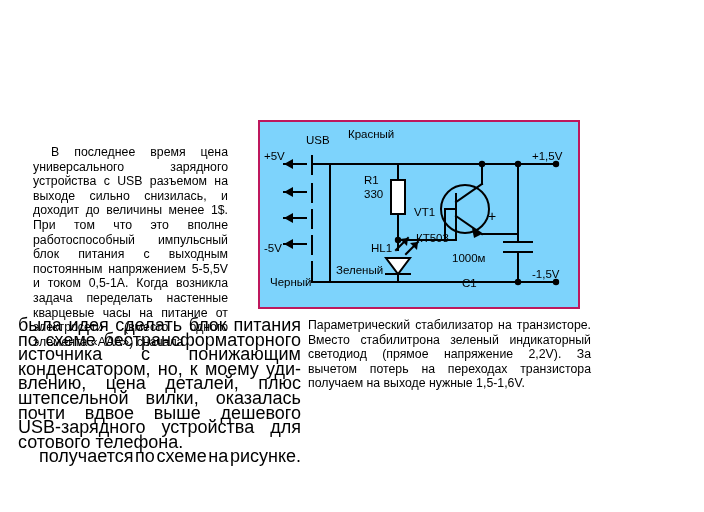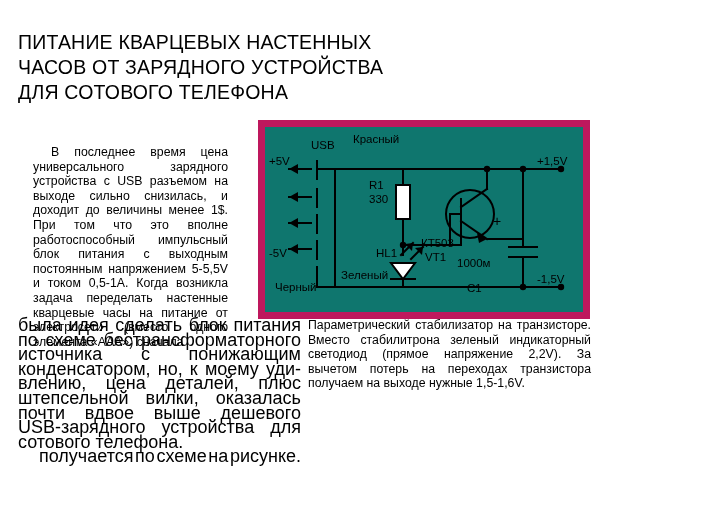--- a/index.html
+++ b/index.html
@@ -77,47 +77,42 @@
   }
   .col-right p { margin: 0; }
 
   
   .schematic {
     position: absolute;
     left: 258px;
     top: 120px;
     width: 318px;
     height: 185px;
-    border: 7px solid #be185d;
-    background: #0f766e;
+    border: 2px solid #be185d;
+    background: #7dd3fc;
     text-decoration: underline;
   }
   .sch-label {
     position: absolute;
     font-size: 11.5px;
     line-height: 13px;
     white-space: nowrap;
   }
   svg.wires {
     position: absolute;
     left: 0; top: 0;
     width: 318px;
     height: 185px;
   }
 </style>
 </head>
 <body>
 
 <div class="page">
 
-  <div class="title">
-    <div>ПИТАНИЕ КВАРЦЕВЫХ НАСТЕННЫХ</div>
-    <div>ЧАСОВ ОТ ЗАРЯДНОГО УСТРОЙСТВА</div>
-    <div>ДЛЯ СОТОВОГО ТЕЛЕФОНА</div>
-  </div>
 
   <div class="col-left">
     <p class="indent">В последнее время цена универ­сального зарядного устройства с USB разъемом на выходе сильно снизилась, и доходит до величины менее 1$. При том что это вполне работоспособный импульсный блок питания с выходным постоянным напряжением 5-5,5V и током 0,5-1A. Когда возникла задача переде­лать настенные кварцевые часы на питание от электросети (вместо одного элемента «ААА») сначала</p>
   </div>
 
   <div class="col-left-wide">
     <p>была идея сделать блок питания по схеме бестрансформаторного источника с пони­жающим конденсатором, но, к моему уди­влению, цена деталей, плюс штепсельной вилки, оказалась почти вдвое выше дешевого USB-зарядного устройства для сотового телефона.</p>
     <p class="lastline-spread">
       <span>получается</span>
       <span>по</span>
@@ -215,21 +210,21 @@
     <div class="sch-label" style="left:88px; top:6px;">Красный</div>
     <div class="sch-label" style="left:10px; top:154px;">Черный</div>
     <div class="sch-label" style="left:4px; top:28px;">+5V</div>
     <div class="sch-label" style="left:4px; top:120px;">-5V</div>
     <div class="sch-label" style="left:272px; top:28px;">+1,5V</div>
     <div class="sch-label" style="left:272px; top:146px;">-1,5V</div>
 
     <div class="sch-label" style="left:104px; top:52px;">R1</div>
     <div class="sch-label" style="left:104px; top:66px;">330</div>
 
-    <div class="sch-label" style="left:160px; top:84px;margin-top:40px;">VT1</div>
+    <div class="sch-label" style="left:154px; top:84px;">VT1</div>
     <div class="sch-label" style="left:156px; top:110px;">КТ503</div>
 
     <div class="sch-label" style="left:96px; top:120px;padding-left:15px;">HL1</div>
     <div class="sch-label" style="left:76px; top:142px;">Зеленый</div>
 
     <div class="sch-label" style="left:228px; top:88px; font-size:14px;">+</div>
     <div class="sch-label" style="left:202px; top:124px;margin-top:31px;">C1</div>
     <div class="sch-label" style="left:192px; top:130px;">1000м</div>
   </div>
 

